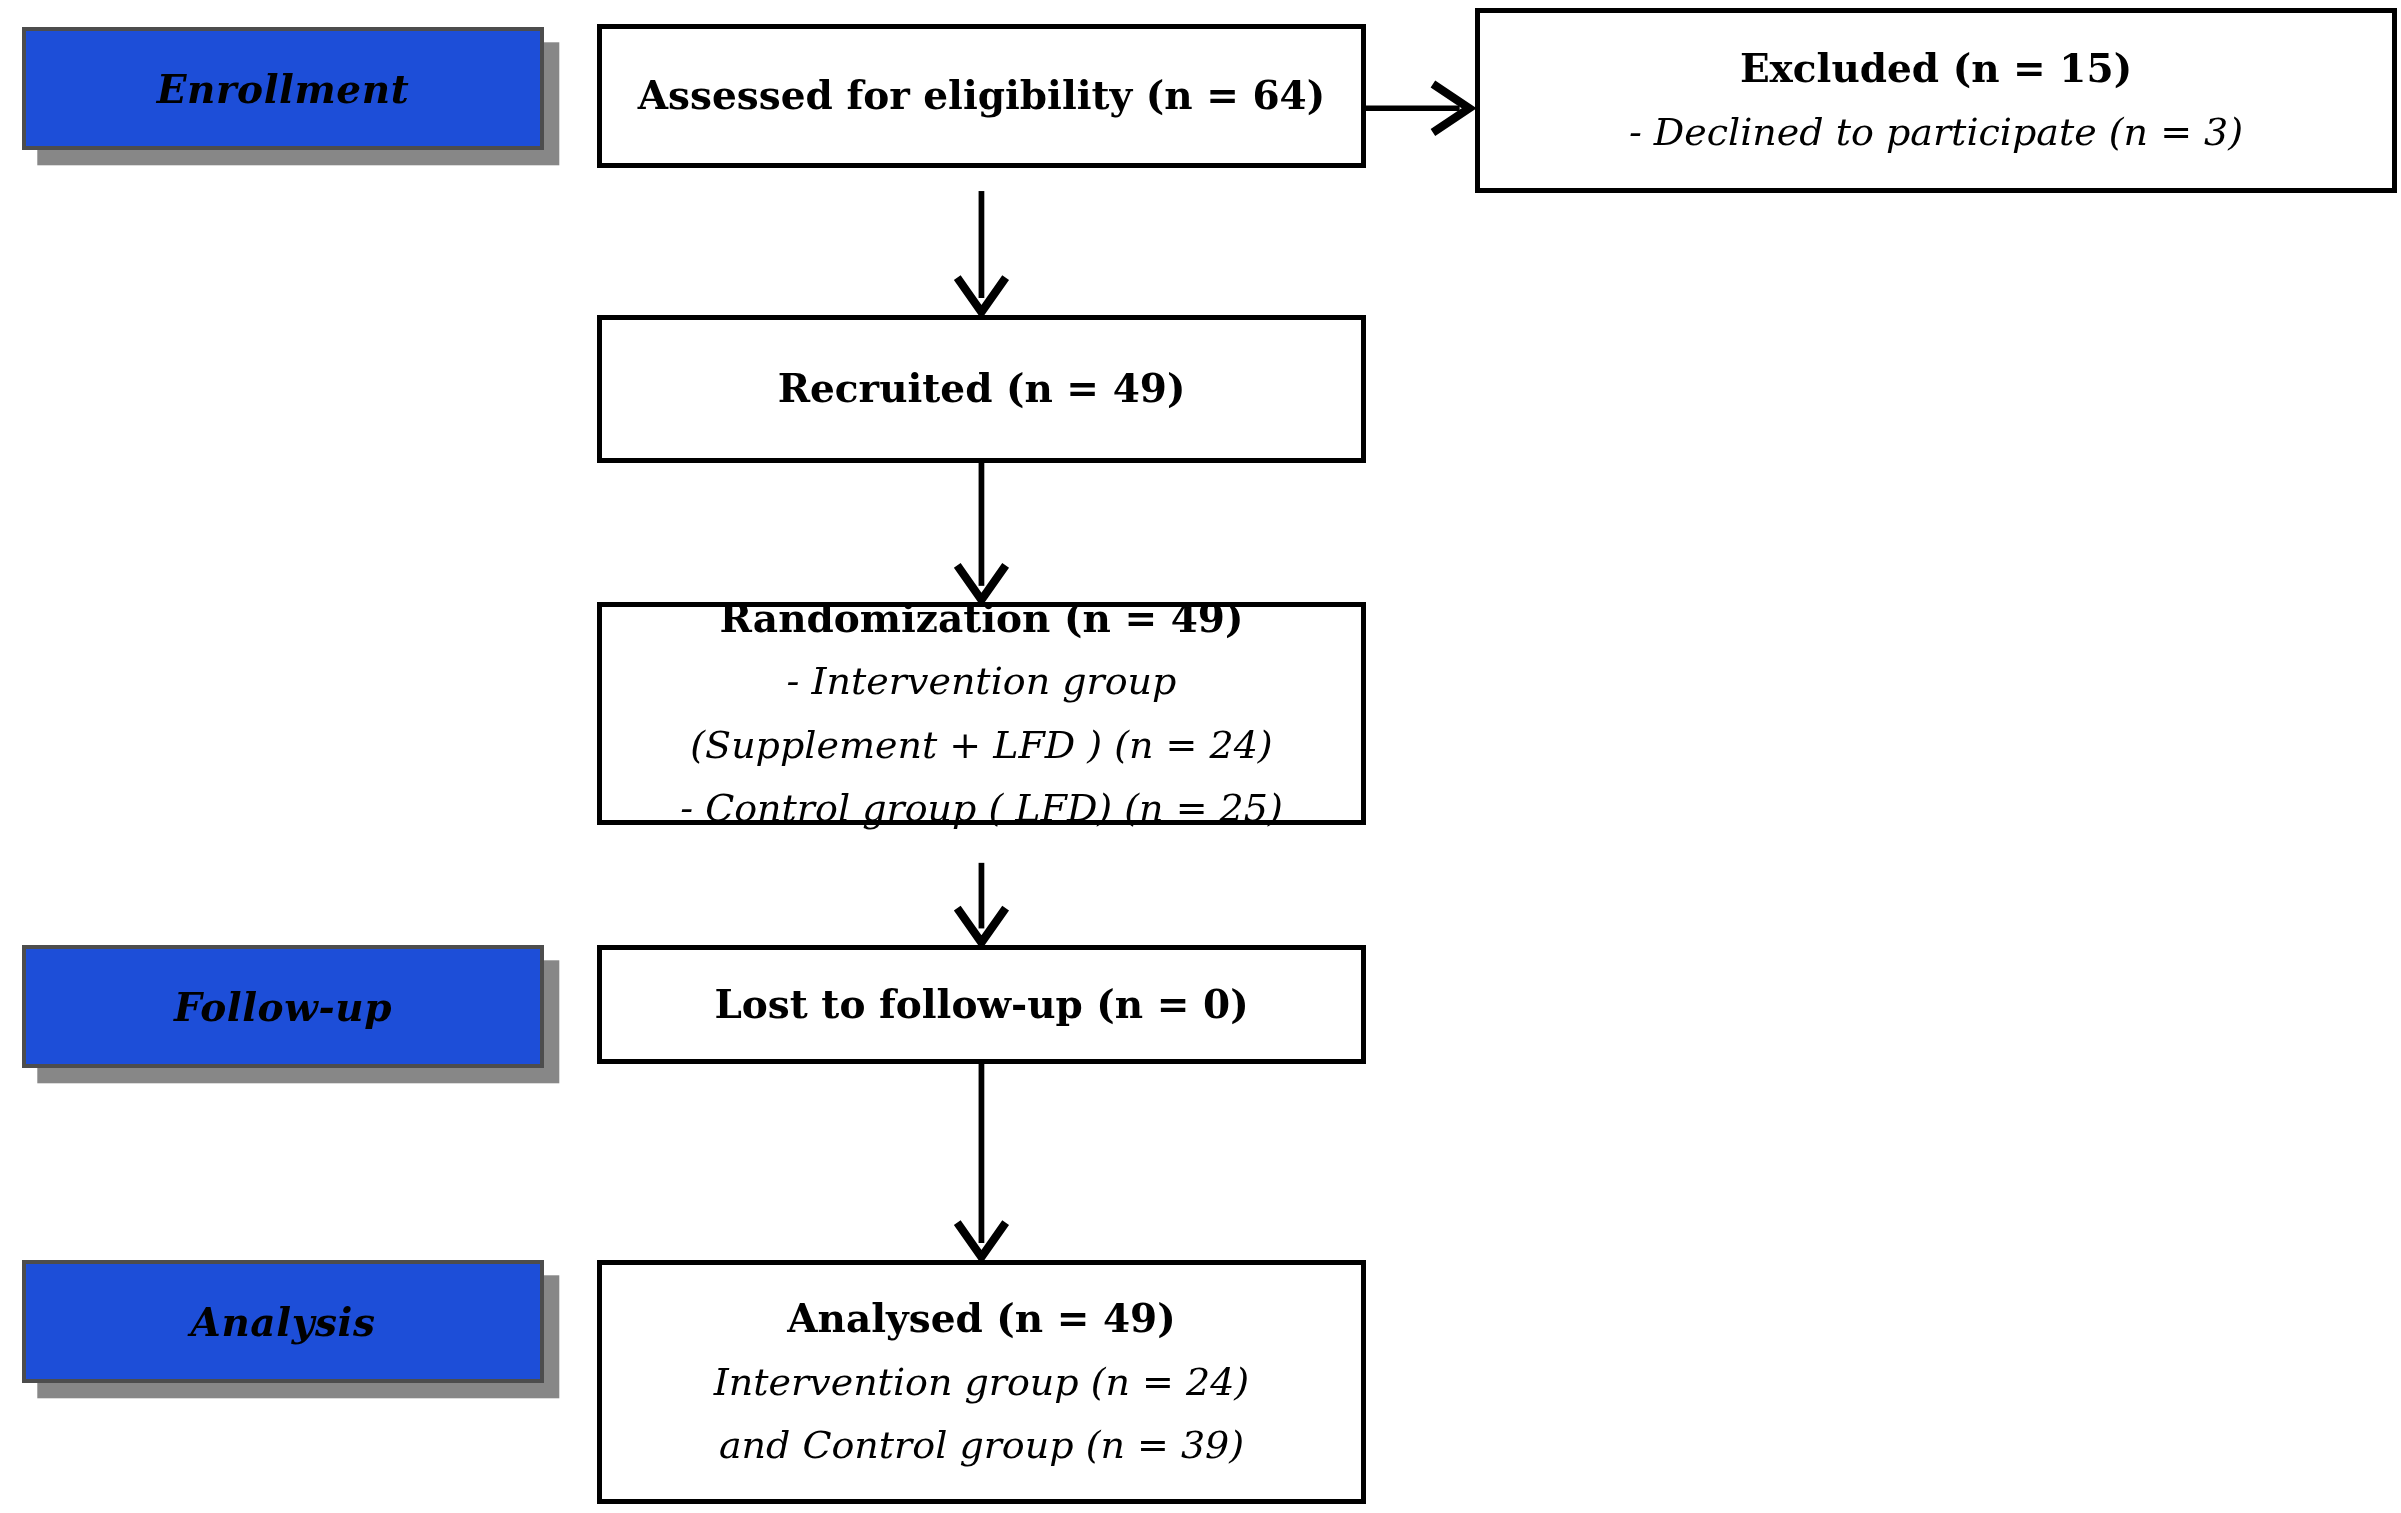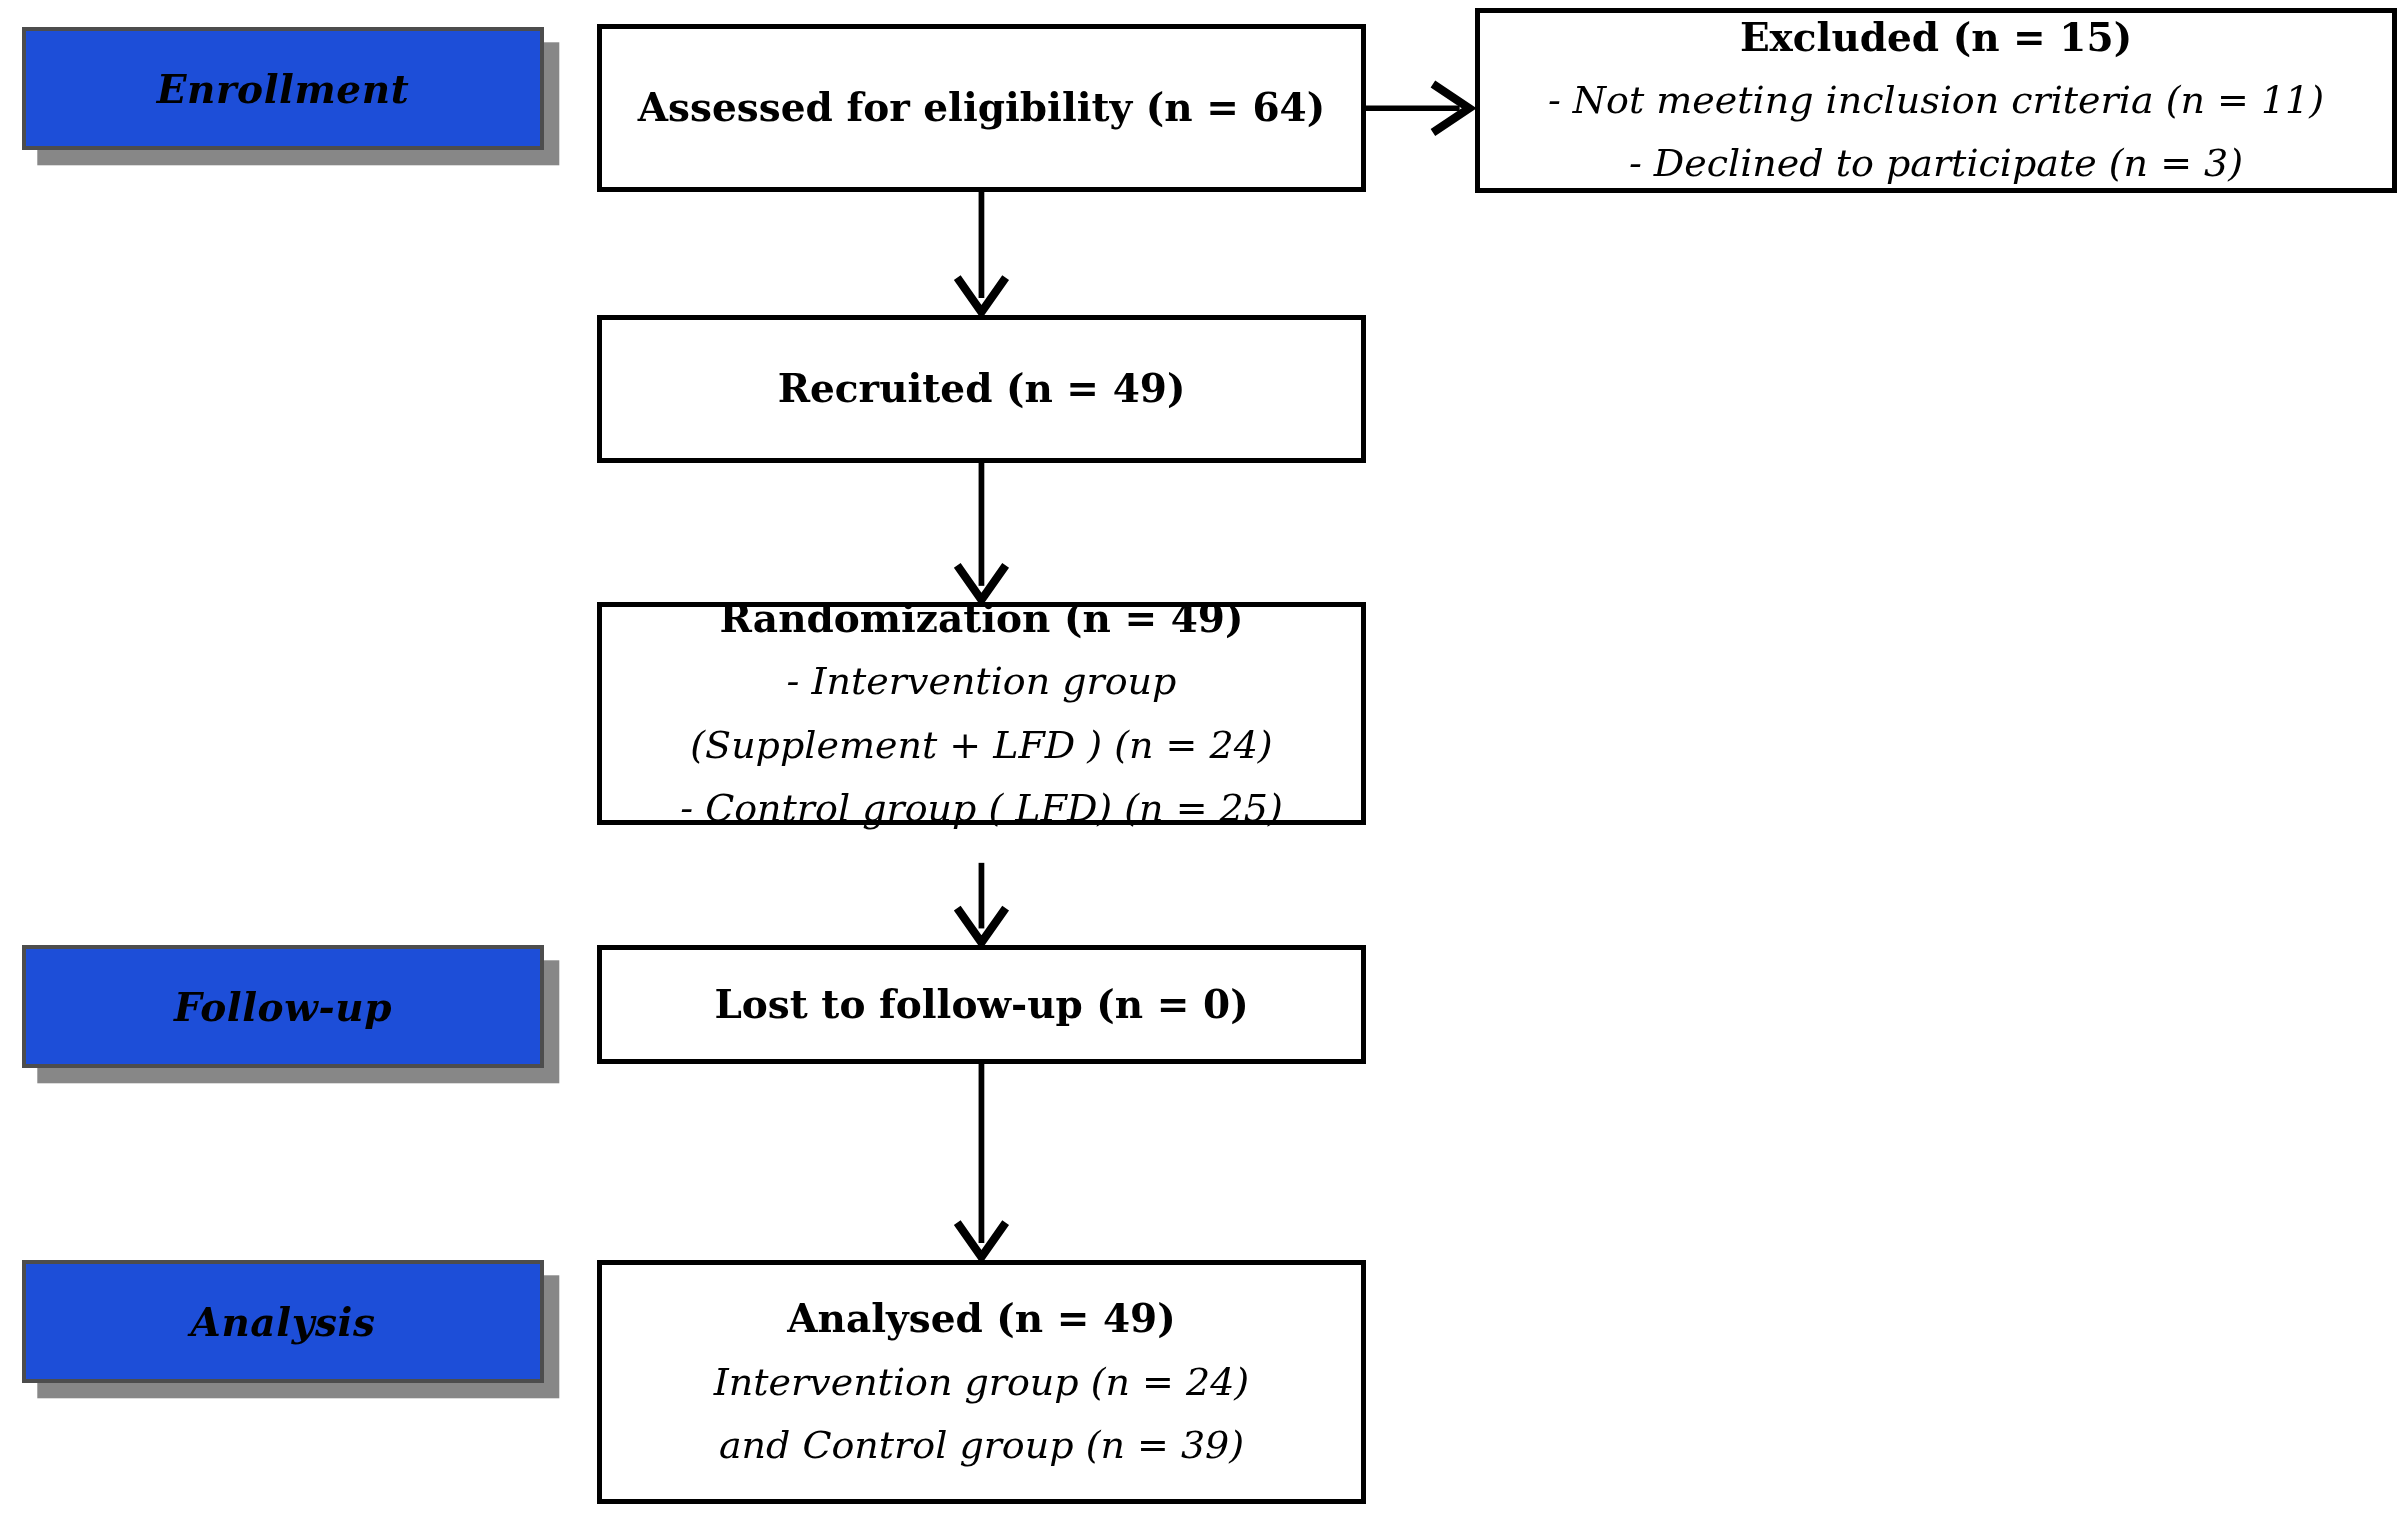--- a/index.html
+++ b/index.html
@@ -61,21 +61,21 @@
     width: 769px;
     background: #ffffff;
     border: 5.1px solid #000000;
     box-sizing: border-box;
     display: flex;
     flex-direction: column;
     align-items: center;
     justify-content: center;
     text-align: center;
   }
-  #box-assessed      { top: 24px;   height: 168px; }
+  #box-assessed      { top: 24px;   height: 144px; }
   #box-recruited     { top: 315px;  height: 148px; }
   #box-randomization { top: 602px;  height: 223px; }
   #box-lost          { top: 945px; height: 119px; }
   #box-analysed      { top: 1260px; height: 244px; }
   #box-excluded      { left: 1475px; width: 922px; top: 8px; height: 185px; }
 
   .box-title {
     font-weight: bold;
     font-size: 39px;
     line-height: 1.62;
@@ -119,21 +119,20 @@
   <div class="stage" id="stage-analysis">
     <span class="stage-text">Analysis</span>
   </div>
 
   <div class="fbox" id="box-assessed">
     <div class="box-title">Assessed for eligibility (n = 64)</div>
   </div>
 
   <div class="fbox" id="box-excluded">
     <div class="box-title">Excluded (n = 15)</div>
-    <div class="box-line">- Not meeting inclusion criteria (n = 11)</div>
     <div class="box-line">- Declined to participate (n = 3)</div>
   </div>
 
   <div class="fbox" id="box-recruited">
     <div class="box-title">Recruited (n = 49)</div>
   </div>
 
   <div class="fbox" id="box-randomization">
     <div class="box-title">Randomization (n = 49)</div>
     <div class="box-line">- Intervention group</div>

